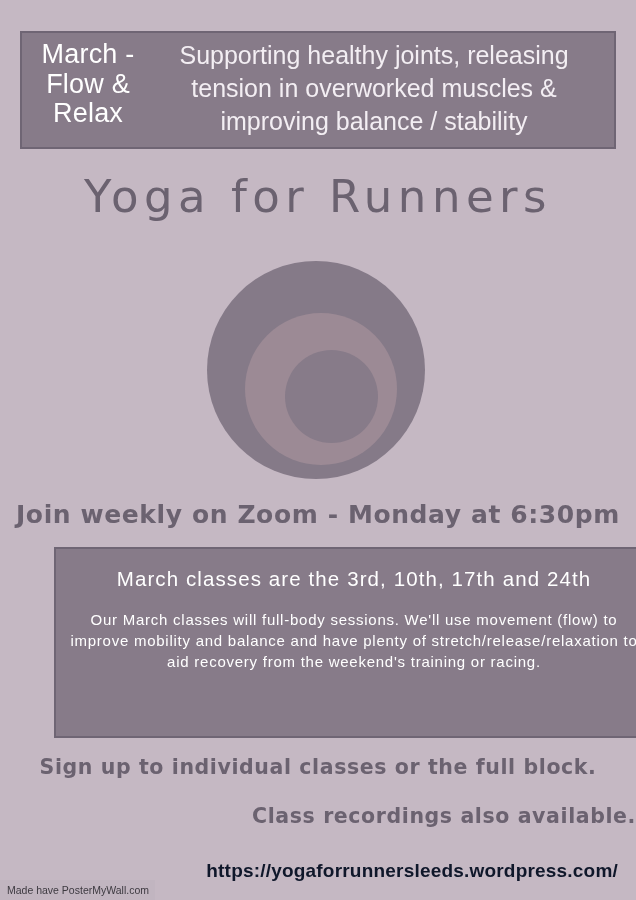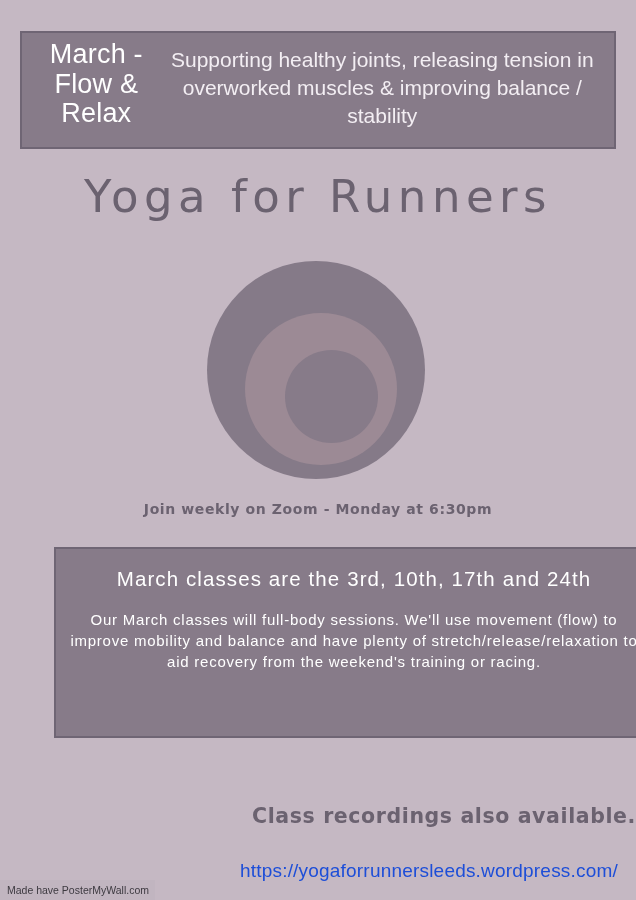--- a/index.html
+++ b/index.html
@@ -45,21 +45,21 @@
     font-size: 27px;
     font-weight: 400;
     line-height: 1.1;
     letter-spacing: 0.2px;
     text-align: center;
     margin: 0 0 7px 0;
   }
   .header-sub {
     color: #f3eef3;
     font-family: "Liberation Sans", sans-serif;
-    font-size: 21px;
+    font-size: 25px;
     font-weight: 400;
     line-height: 1.32;
     text-align: center;
     margin: 0;
     max-width: 520px;
   }
 
   
   .main-title {
     position: absolute;
@@ -114,21 +114,21 @@
 
   
   .zoom-line {
     position: absolute;
     left: 0;
     top: 502px;
     width: 636px;
     text-align: center;
     color: #6b6270;
     font-family: "DejaVu Sans", sans-serif;
-    font-size: 14px;
+    font-size: 25px;
     font-weight: bold;
     letter-spacing: 0.6px;
     line-height: 1;
     white-space: nowrap;
   }
 
   
   .details-box {
     position: absolute;
     left: 18px;
@@ -196,24 +196,24 @@
     letter-spacing: 0.6px;
     line-height: 1;
     white-space: nowrap;
   }
 
   
   .website-url {
     position: absolute;
     right: 18px;
     top: 861px;
-    color: #1d4ed8;
+    color: #0f172a;
     font-family: "Liberation Sans", sans-serif;
     font-size: 19px;
-    font-weight: 400;
+    font-weight: 700;
     letter-spacing: 0.2px;
     line-height: 1;
     white-space: nowrap;
   }
 
   
   .watermark {
     position: absolute;
     left: 0;
     bottom: 0;
@@ -244,20 +244,21 @@
     <div class="circle-inner"></div>
   </div>
 
   <div class="zoom-line">Join weekly on Zoom - Monday at 6:30pm</div>
 
   <div class="details-box">
     <div class="details-dates">March classes are the 3rd, 10th, 17th and 24th</div>
     <div class="details-body">Our March classes will full-body sessions. We'll use movement (flow) to improve mobility and balance and have plenty of stretch/release/relaxation to aid recovery from the weekend's training or racing.</div>
   </div>
 
+  <div class="footer-line-1">Sign up to individual classes or the full block.</div>
 
   <div class="footer-line-2">Class recordings also available.</div>
 
   <div class="website-url">https://yogaforrunnersleeds.wordpress.com/</div>
 
   <div class="watermark">Made have PosterMyWall.com</div>
 
 </div>
 
 </body></html>

